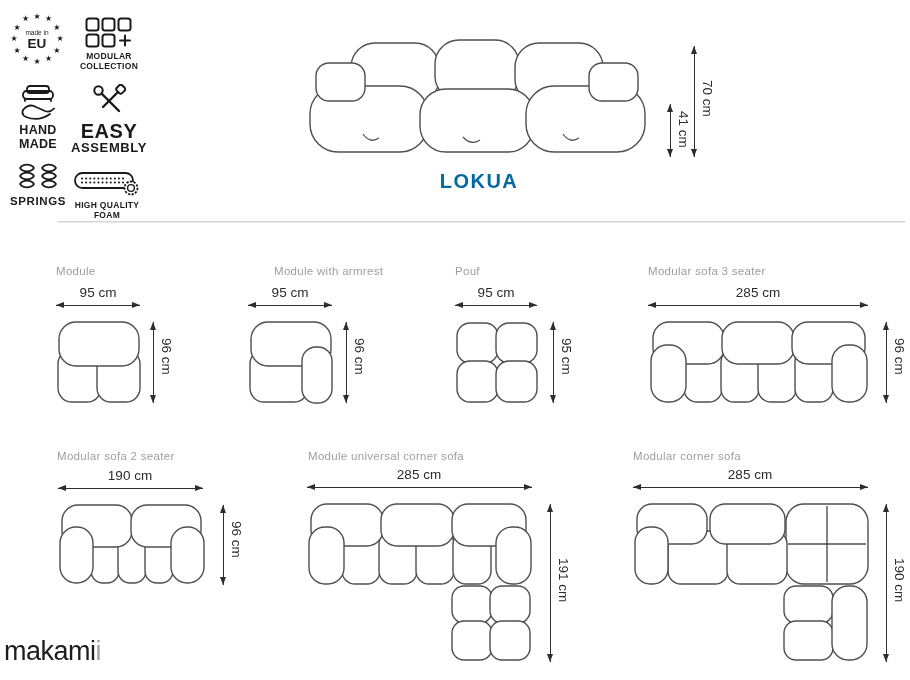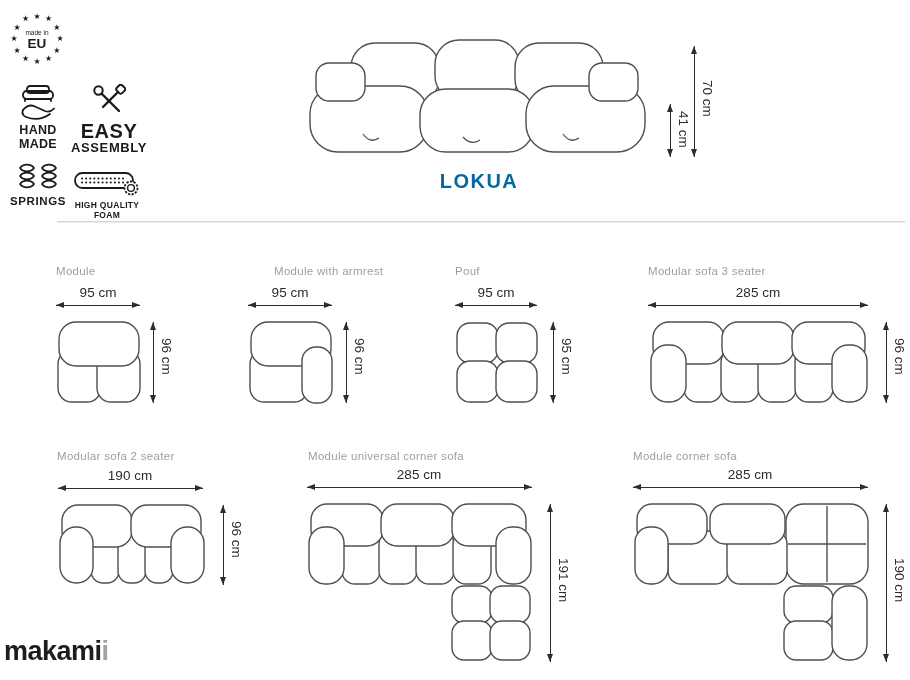--- a/index.html
+++ b/index.html
@@ -32,21 +32,21 @@
     border-left:3.2px solid transparent;border-right:3.2px solid transparent;border-top:8px solid #2d2d2d;}
   .dlabel{position:absolute;font-size:13.5px;color:#2b2b2b;white-space:nowrap;}
   .dlabel-w{transform:translateX(-50%);}
   .dlabel-v{writing-mode:vertical-rl;}
   
   .cell-title{position:absolute;font-size:11.5px;letter-spacing:.3px;color:#9e9e9e;white-space:nowrap;}
   .drawing{position:absolute;}
   .drawing g{fill:#ffffff;stroke:#4f4f4f;stroke-width:1.4;}
   .drawing .crease{fill:none;stroke:#4f4f4f;stroke-width:1.2;}
   
-  .logo{position:absolute;left:4px;top:636px;font-size:27px;font-weight:700;color:#1d1d1d;letter-spacing:-.5px;}
+  .logo{position:absolute;left:4px;top:636px;font-size:27px;font-weight:400;color:#1d1d1d;letter-spacing:-.5px;}
   .logo .accent{color:#a3a3a3;}
 </style>
 </head>
 <body>
 
 <div class="canvas">
 
   <div class="badge" style="left:8px;top:10px;width:58px;">
     <svg width="56" height="56" viewBox="0 0 56 56">
       <g fill="#1a1a1a" font-size="8" text-anchor="middle" font-family="DejaVu Sans, sans-serif">
@@ -61,20 +61,36 @@
           <text x="16.5" y="11.4">★</text>
         <text x="28" y="8.5">★</text>
           <text x="39.5" y="11.4">★</text>
           <text x="47.9" y="19.5">★</text>
       </g>
       <text x="28" y="25" font-size="6.5" text-anchor="middle" fill="#1a1a1a">made in</text>
       <text x="28" y="38" font-size="13.5" font-weight="bold" text-anchor="middle" fill="#1a1a1a">EU</text>
     </svg>
   </div>
 
+  <div class="badge" style="left:76px;top:17px;width:66px;">
+    <svg width="48" height="32" viewBox="0 0 48 32">
+      <g fill="none" stroke="#1a1a1a" stroke-width="2">
+        <rect x="1.5" y="1.5" width="12" height="12" rx="2.5"></rect>
+        <rect x="17.5" y="1.5" width="12" height="12" rx="2.5"></rect>
+        <rect x="33.5" y="1.5" width="12" height="12" rx="2.5"></rect>
+        <rect x="1.5" y="17.5" width="12" height="12" rx="2.5"></rect>
+        <rect x="17.5" y="17.5" width="12" height="12" rx="2.5"></rect>
+        <path d="M35 23.5 h10 M40 18.5 v10" stroke-linecap="round"></path>
+      </g>
+    </svg>
+    <div class="b-lines b-sm">
+      <div>MODULAR</div>
+      <div>COLLECTION</div>
+    </div>
+  </div>
 
   <div class="badge" style="left:11px;top:84px;width:54px;">
     <svg width="40" height="36" viewBox="0 0 40 36">
       <g fill="none" stroke="#1a1a1a" stroke-width="1.8" stroke-linecap="round" stroke-linejoin="round">
         <rect x="9" y="2" width="22" height="7" rx="3"></rect>
         <rect x="5" y="7" width="30" height="8" rx="3.5"></rect>
         <path d="M7 15 v2 M33 15 v2"></path>
         <path d="M5 26 q6 -7 13 -3 l9 4 q5 2 9 -2.5"></path>
         <path d="M5 26 q-2 5 3 7 q13 5 24 -3"></path>
       </g>
@@ -247,21 +263,21 @@
       <rect x="5" y="2" width="72" height="42" rx="16"></rect>
       <rect x="75" y="2" width="73" height="42" rx="16"></rect>
       <rect x="146" y="2" width="74" height="42" rx="16"></rect>
       <rect x="3" y="25" width="35" height="57" rx="16"></rect>
       <rect x="190" y="25" width="35" height="57" rx="16"></rect>
     </g>
   </svg>
   <div class="varrow" style="left:550px;top:504px;height:158px;"></div>
   <div class="dlabel dlabel-v" style="left:556px;top:558px;">191 cm</div>
 
-  <div class="cell-title" style="left:633px;top:450px;">Module corner sofa</div>
+  <div class="cell-title" style="left:633px;top:450px;">Modular corner sofa</div>
   <div class="dlabel dlabel-w" style="left:750px;top:467px;">285 cm</div>
   <div class="harrow" style="left:633px;top:487px;width:235px;"></div>
   <svg class="drawing" style="left:632px;top:502px;" width="238" height="161" viewBox="0 0 238 161">
     <g>
       <rect x="154" y="2" width="82" height="80" rx="18"></rect>
       <line x1="195" y1="4" x2="195" y2="80"></line>
       <line x1="156" y1="42" x2="234" y2="42"></line>
       <rect x="36" y="29" width="60" height="53" rx="13"></rect>
       <rect x="95" y="29" width="60" height="53" rx="13"></rect>
       <rect x="5" y="2" width="70" height="40" rx="15"></rect>

